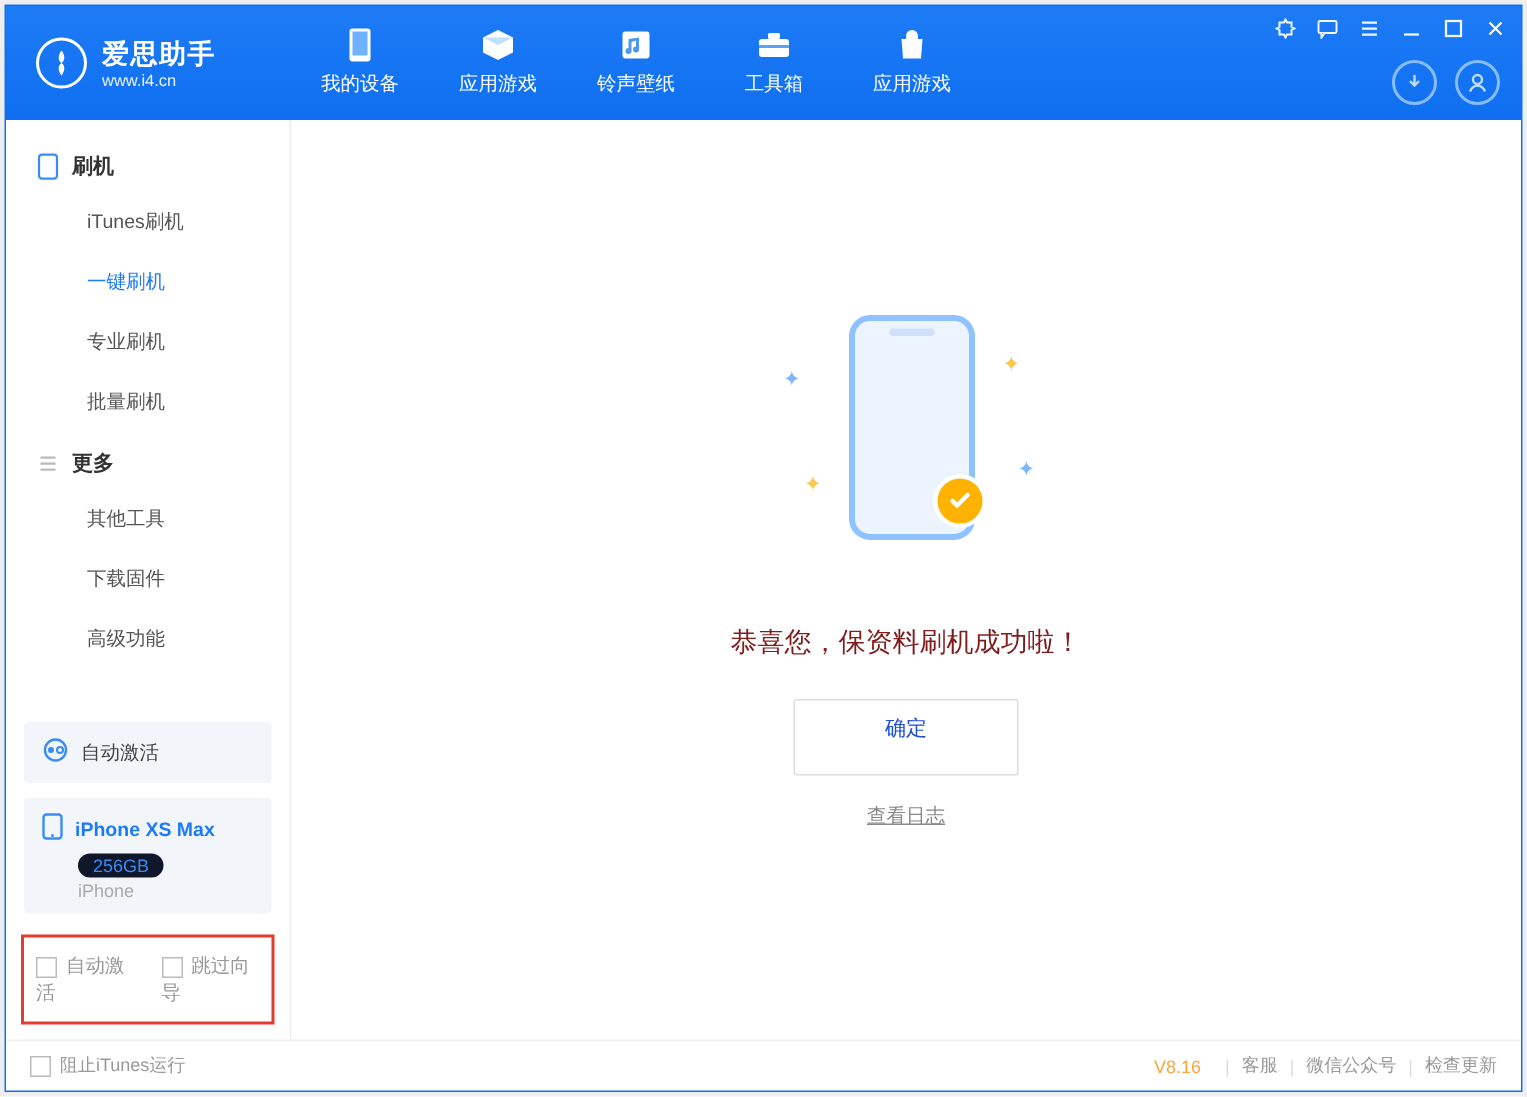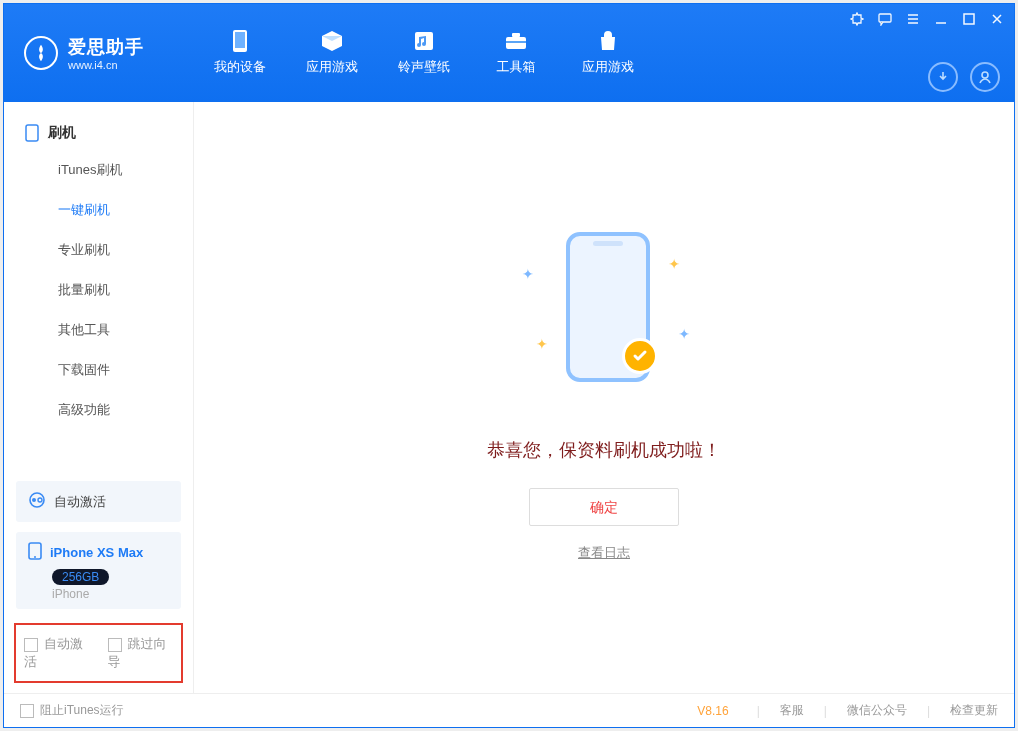--- a/index.html
+++ b/index.html
@@ -17,21 +17,21 @@
     height: 725px;
     margin: 3px;
     border: 1px solid #0e6ff0;
     background: #fff;
     display: flex;
     flex-direction: column;
   }
 
   
   .topbar {
-    height: 98px;
+    height: 76px;
     background: linear-gradient(to bottom,#1e7bf6,#0e6ff0);
     color: #fff;
     display: flex;
     align-items: stretch;
     position: relative;
   }
   .brand {
     display: flex;
     align-items: center;
     padding: 0 18px 0 20px;
@@ -159,34 +159,34 @@
     background:#ffb300;
     display:flex;align-items:center;justify-content:center;
     border:3px solid #fff;
   }
   .sparkle{position:absolute;color:#7db8ff;font-size:14px;}
   .sp1{left:18px;top:44px;} .sp2{left:32px;bottom:50px;color:#ffc64c;}
   .sp3{right:24px;top:34px;color:#ffc64c;} .sp4{right:14px;bottom:60px;}
 
   .success-text{font-size:18px;color:#7f1d1d;margin-top:36px;}
   .ok-btn{
-    margin-top:26px; width:150px; height:38px; line-height:36px;
+    margin-top:26px; width:150px; height:51px; line-height:36px;
     border:1px solid #ddd; background:#fff; text-align:center;
-    font-size:14px; color:#ef4444; cursor:pointer; border-radius:2px;
+    font-size:14px; color:#1d4ed8; cursor:pointer; border-radius:2px;
   }
   .view-log{margin-top:18px;color:#888;font-size:13px;cursor:pointer;text-decoration:underline;}
 
   
   .status {
     height:34px; border-top:1px solid #eee;
     display:flex; align-items:center; padding:0 16px;
     font-size:12px; color:#999; gap:8px;
   }
   .status .left{display:flex;align-items:center;gap:6px;}
-  .status .right{margin-left:auto;display:flex;align-items:center;gap:20px;}
+  .status .right{margin-left:auto;display:flex;align-items:center;gap:8px;}
   .status .ver{color:#ffa33a;margin-right:8px;}
   .status .sep{color:#ddd;}
   .status .lnk{cursor:pointer;}
 </style>
 </head>
 <body>
 
 <div class="window">
 
   <div class="topbar">
@@ -309,20 +309,28 @@
                 <rect x="1" y="1" width="12" height="16" rx="2" fill="none" stroke="#3a8bf4" stroke-width="1.5"></rect>
               </svg>
             </span>
           <span>刷机</span>
         </div>
         <div class="sb-item">iTunes刷机</div>
         <div class="sb-item active">一键刷机</div>
         <div class="sb-item">专业刷机</div>
         <div class="sb-item">批量刷机</div>
 
+        <div class="sb-section-hdr">
+          <span class="hicon">
+              <svg width="14" height="14" viewBox="0 0 14 14">
+                <path stroke="#bbb" stroke-width="1.5" d="M2 3h10M2 7h10M2 11h10"></path>
+              </svg>
+            </span>
+          <span>更多</span>
+        </div>
         <div class="sb-item">其他工具</div>
         <div class="sb-item">下载固件</div>
         <div class="sb-item">高级功能</div>
       </div>
 
       <div class="sb-mode">
         <span><svg width="18" height="18" viewBox="0 0 18 18">
               <circle cx="9" cy="9" r="7" fill="none" stroke="#3a8bf4" stroke-width="1.6"></circle>
               <circle cx="6" cy="9" r="2" fill="#3a8bf4"></circle>
               <circle cx="12" cy="9" r="2" fill="none" stroke="#3a8bf4" stroke-width="1.4"></circle>

